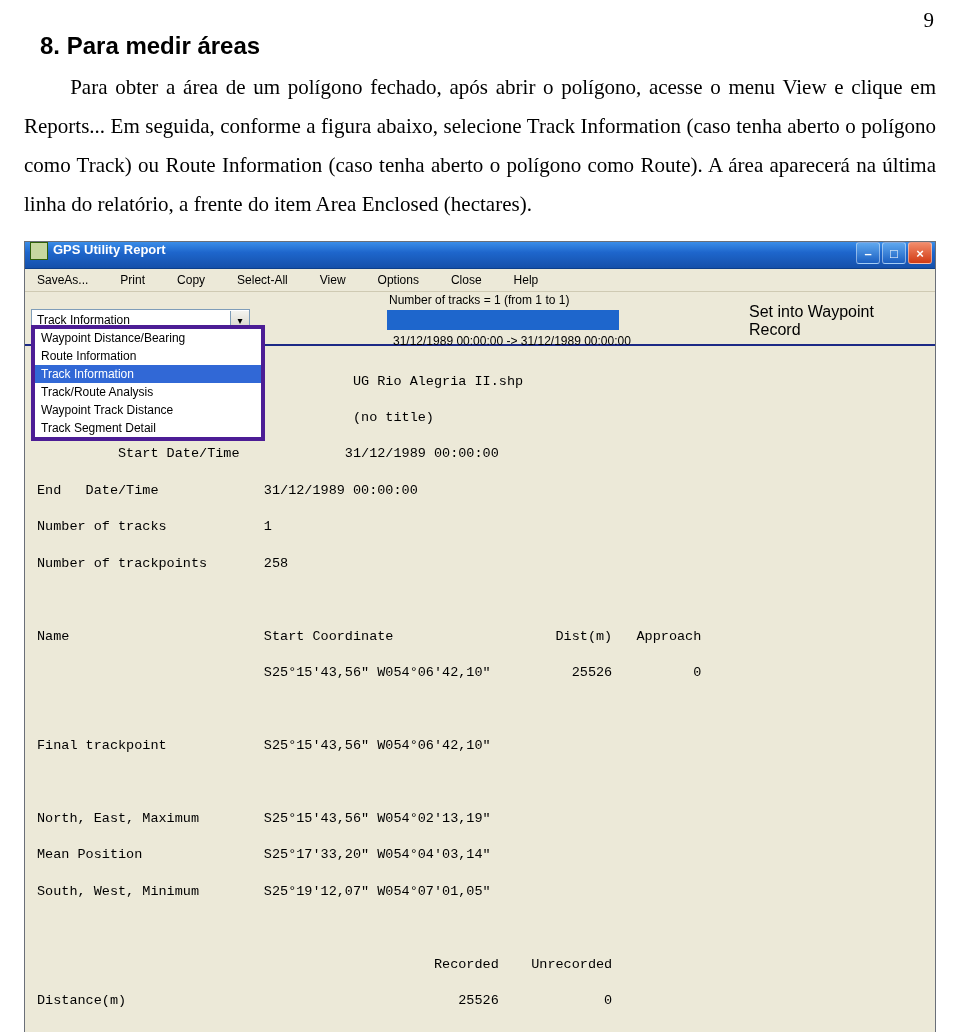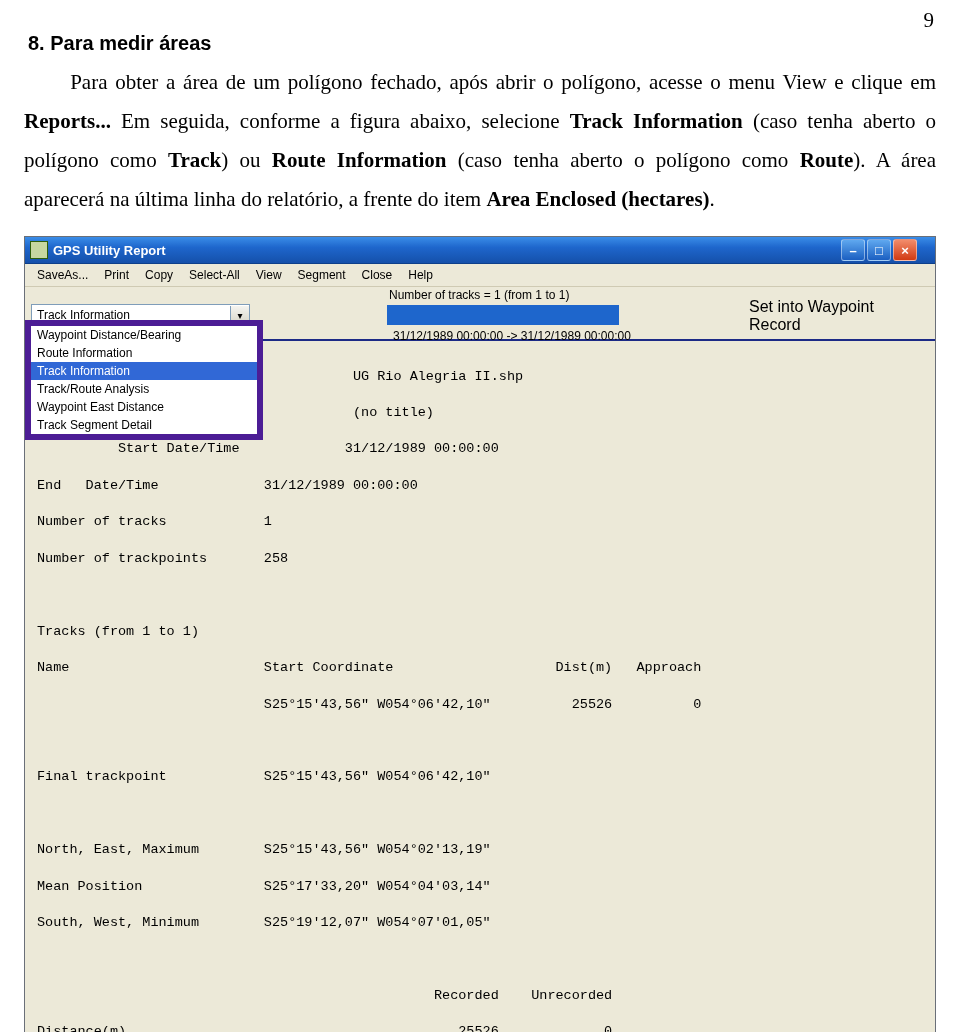--- a/index.html
+++ b/index.html
@@ -1,48 +1,48 @@
 <!DOCTYPE html>
 <html><head>
 <meta charset="utf-8">
 <style>
   html,body{margin:0;padding:0;background:#fff;color:#000;font-family:"Times New Roman",serif}
   .page{width:960px;min-height:1032px;box-sizing:border-box;padding:20px 24px 24px 24px;position:relative}
   .pagenum{position:absolute;right:26px;top:8px;font-family:"Times New Roman",serif;font-size:21px}
-  .heading{font-family:Arial,Helvetica,sans-serif;font-weight:700;font-size:20px;margin:12px 0 8px 4px}
+  .heading{font-family:Arial,Helvetica,sans-serif;font-weight:700;font-size:24px;margin:12px 0 8px 16px}
   .body-para{font-size:21px;line-height:1.85;text-align:justify;margin:4px 0 18px 0}
   .body-para .segment{}
-  b.segment{font-weight:700}
+  b.segment{font-weight:400}
 
   .window{border:1px solid #6a6f78;background:#ece9d8;font-family:Tahoma,Arial,sans-serif;font-size:12px}
-  .titlebar{display:flex;align-items:center;height:26px;padding:0 18px 0 5px;
+  .titlebar{display:flex;align-items:flex-start;height:26px;padding:0 3px 0 5px;
     background:linear-gradient(to bottom,#3a8de8 0%,#1e66cc 40%,#1550aa 100%);
     border-bottom:1px solid #0d3f8a}
   .titlebar .app-icon{width:16px;height:16px;border:1px solid #2e5f0a;background:#c6d7a0;margin-right:5px}
   .titlebar .title-text{color:#fff;font-weight:700;font-size:13px;flex:1;white-space:nowrap;overflow:hidden}
   .titlebar .winbtns{display:flex;gap:2px}
   .titlebar .winbtn{width:22px;height:20px;border:1px solid #ffffff70;border-radius:3px;color:#fff;display:flex;align-items:center;justify-content:center;font-family:Arial,sans-serif;font-weight:700;font-size:13px}
   .titlebar .winbtn.min{background:linear-gradient(#5fa8ef,#1b5fc1)}
   .titlebar .winbtn.max{background:linear-gradient(#5fa8ef,#1b5fc1)}
   .titlebar .winbtn.close{background:linear-gradient(#f28c6b,#d13a13)}
 
-  .menubar{display:flex;gap:0;padding:2px 4px;background:#ece9d8;border-bottom:1px solid #cfcab3}
+  .menubar{display:flex;gap:16px;padding:2px 4px;background:#ece9d8;border-bottom:1px solid #cfcab3}
   .menubar .menuitem{padding:2px 8px;color:#000}
 
   .toolbar{display:flex;align-items:center;height:52px;border-bottom:2px solid #1c2a86;background:#ece9d8}
   .tb-cell{position:relative;display:flex;flex-direction:column;justify-content:flex-start;padding-top:4px}
   .combo{display:flex;align-items:center;background:#fff;border:1px solid #7f9db9;height:20px;margin:0 6px}
   .combo .combo-val{flex:1;padding:0 5px;font-size:12px}
   .combo .combo-btn{width:18px;height:18px;display:flex;align-items:center;justify-content:center;border-left:1px solid #7f9db9;background:linear-gradient(#f4f4f0,#d8d6c9);font-size:10px}
   .tb-label{position:absolute;left:8px;top:5px;font-size:12px;color:#000}
   .sel-box{background:#1e66cc;color:#fff;border:1px solid #1e66cc;height:18px;width:230px;margin:0 6px}
   .date-range{padding:0 6px;font-size:12px;color:#000;margin-top:4px;margin-left:6px}
   .tb-right{padding:6px 12px 0 12px;font-size:16px}
 
-  .listbox{position:absolute;left:0;top:20px;width:226px;background:#fff;border:6px solid #4c1d95;z-index:3}
+  .listbox{position:absolute;left:6px;top:20px;width:226px;background:#fff;border:4px solid #4c1d95;z-index:3}
   .listbox .li{padding:2px 6px;font-size:12px}
   .listbox .li.sel{background:#3168d6;color:#fff}
 
   .report-area{position:relative;padding:8px 12px 10px 12px;background:#ece9d8;font-family:"Courier New",monospace;font-size:13.5px;line-height:1.35;white-space:pre;color:#000}
   .report-area .starthide{color:transparent}
   .report-area .row{white-space:pre}
 </style>
 </head>
 <body>
 
@@ -65,37 +65,37 @@
         <div class="winbtn close">×</div>
       </div>
     </div>
 
     <div class="menubar">
       <div class="menuitem">SaveAs...</div>
       <div class="menuitem">Print</div>
       <div class="menuitem">Copy</div>
       <div class="menuitem">Select-All</div>
       <div class="menuitem">View</div>
-      <div class="menuitem">Segment</div>
+      <div class="menuitem">Options</div>
       <div class="menuitem">Close</div>
       <div class="menuitem">Help</div>
     </div>
 
     <div class="toolbar">
       <div class="tb-cell" style="width:240px;position:relative">
         <div class="combo">
           <div class="combo-val">Track Information</div>
           <div class="combo-btn">▾</div>
         </div>
         <div class="listbox">
           <div class="li">Waypoint Distance/Bearing</div>
           <div class="li">Route Information</div>
           <div class="li sel">Track Information</div>
           <div class="li">Track/Route Analysis</div>
-          <div class="li">Waypoint East Distance</div>
+          <div class="li">Waypoint Track Distance</div>
           <div class="li">Track Segment Detail</div>
         </div>
       </div>
       <div class="tb-cell" style="width:130px"></div>
       <div class="tb-cell" style="width:300px">
         <div class="tb-label">Number of tracks = 1   (from 1 to 1)</div>
         <div style="height:18px"></div>
         <div class="sel-box"></div>
         <div class="date-range">31/12/1989 00:00:00 -&gt; 31/12/1989 00:00:00</div>
       </div>
@@ -104,21 +104,20 @@
     </div>
 
     <div class="report-area">
 <div class="row"><span class="starthide">File       </span><span>File                        UG Rio Alegria II.shp</span></div>
 <div class="row"><span class="starthide">Title      </span><span>Title                       (no title)</span></div>
 <div class="row"><span class="starthide">Area Date/</span><span>Start Date/Time             31/12/1989 00:00:00</span></div>
 <div class="row"><span>End   Date/Time             31/12/1989 00:00:00</span></div>
 <div class="row"><span>Number of tracks            1</span></div>
 <div class="row"><span>Number of trackpoints       258</span></div>
 <div class="row">&nbsp;</div>
-<div class="row"><span>Tracks (from 1 to 1)</span></div>
 <div class="row"><span>Name                        Start Coordinate                    Dist(m)   Approach</span></div>
 <div class="row"><span>                            S25°15'43,56" W054°06'42,10"          25526          0</span></div>
 <div class="row">&nbsp;</div>
 <div class="row"><span>Final trackpoint            S25°15'43,56" W054°06'42,10"</span></div>
 <div class="row">&nbsp;</div>
 <div class="row"><span>North, East, Maximum        S25°15'43,56" W054°02'13,19"</span></div>
 <div class="row"><span>Mean Position               S25°17'33,20" W054°04'03,14"</span></div>
 <div class="row"><span>South, West, Minimum        S25°19'12,07" W054°07'01,05"</span></div>
 <div class="row">&nbsp;</div>
 <div class="row"><span>                                                 Recorded    Unrecorded</span></div>

